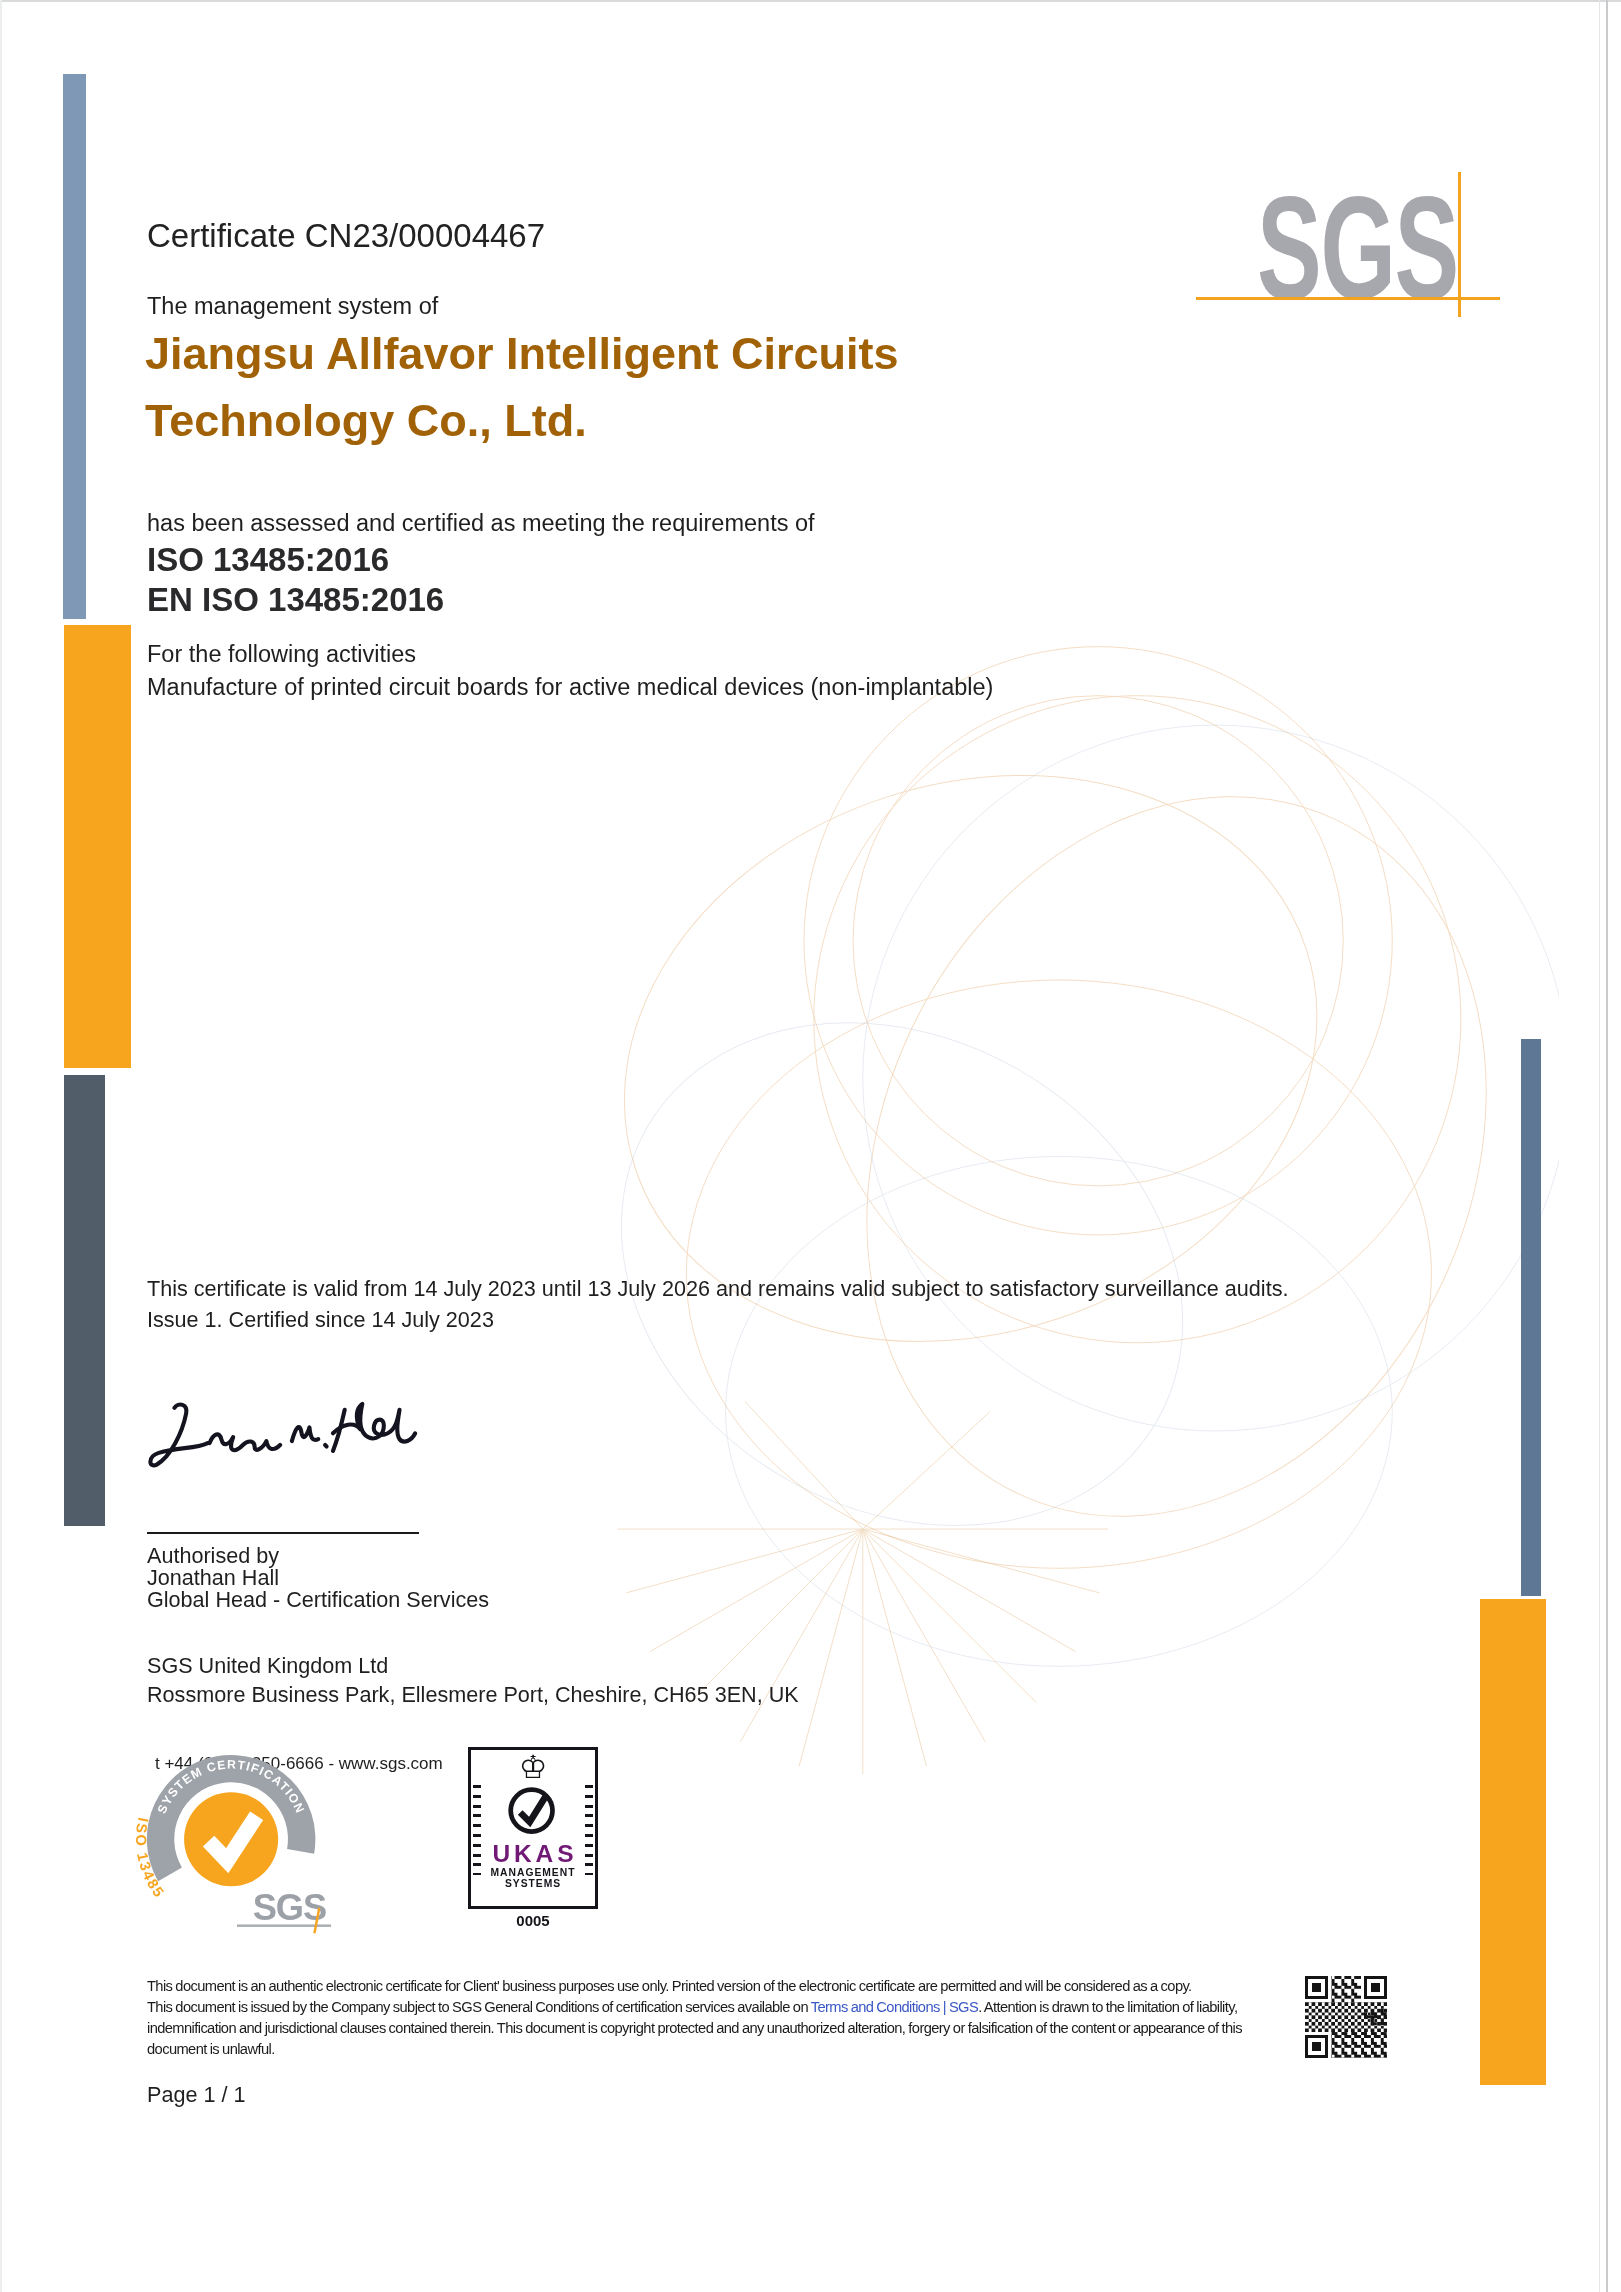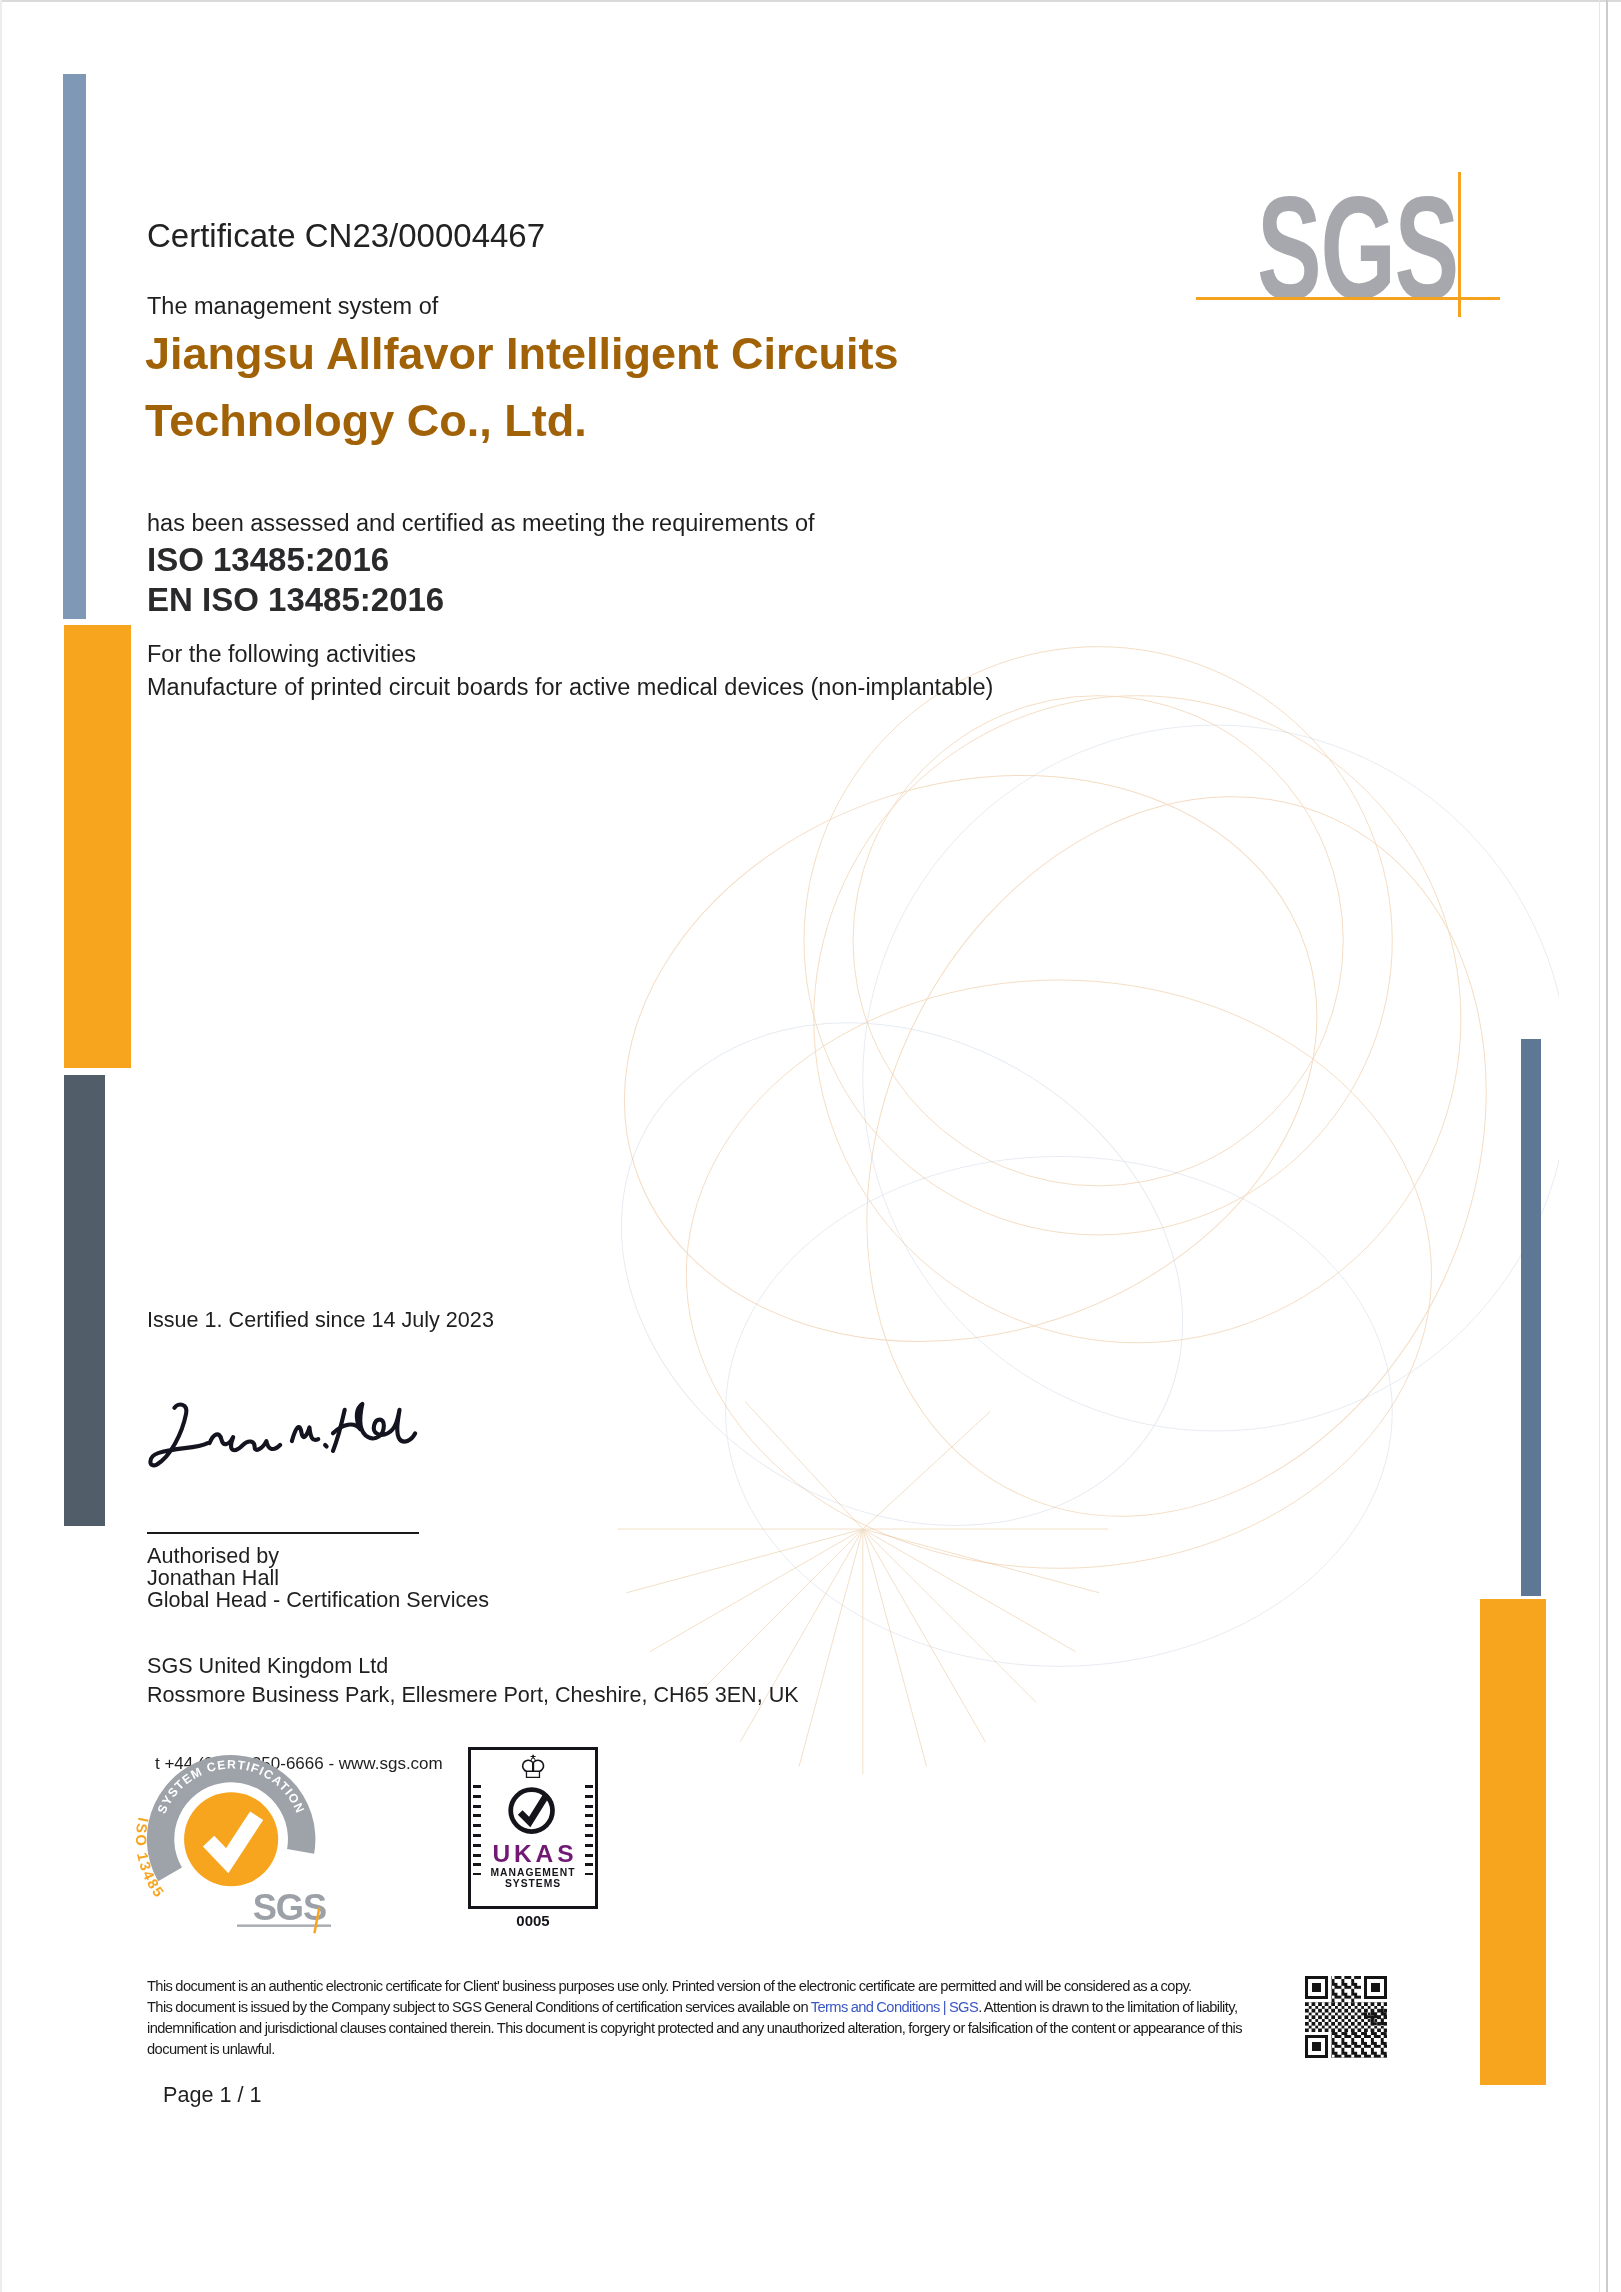--- a/index.html
+++ b/index.html
@@ -97,20 +97,21 @@
 
 
   <div class="txt" style="left:147px;top:510px;font-size:23.5px;">has been assessed and certified as meeting the requirements of</div>
 
   <div class="txt" style="left:147px;top:541px;font-size:33px;font-weight:bold;color:#2a2a2c;">ISO 13485:2016</div>
   <div class="txt" style="left:147px;top:581px;font-size:33px;font-weight:bold;color:#2a2a2c;">EN ISO 13485:2016</div>
 
   <div class="txt" style="left:147px;top:641px;font-size:23.5px;">For the following activities</div>
   <div class="txt" style="left:147px;top:674px;font-size:23.5px;">Manufacture of printed circuit boards for active medical devices (non-implantable)</div>
 
+  <div class="txt" style="left:147px;top:1276px;font-size:21.6px;">This certificate is valid from 14 July 2023 until 13 July 2026 and remains valid subject to satisfactory surveillance audits.</div>
   <div class="txt" style="left:147px;top:1307px;font-size:21.6px;">Issue 1. Certified since 14 July 2023</div>
 
   <svg class="abs" style="left:145px;top:1400px;" width="279" height="93" viewBox="0 0 285 95">
     <g fill="none" stroke="#13141f" stroke-width="4.2" stroke-linecap="round" stroke-linejoin="round">
       <path d="M30,8 C34,2 44,4 42,14 C38,34 26,58 12,66 C4,70 2,58 14,54 C34,48 52,50 64,44"></path>
       <path d="M66,44 c4,-10 10,-12 12,-4 c2,8 8,6 12,-2 c-6,16 2,16 10,8 c6,-6 12,-4 12,2 c0,6 8,2 12,-6 c2,10 8,10 14,4"></path>
       <path d="M150,42 c4,-14 8,-20 10,-8 c1,7 5,4 8,-6 c1,10 3,15 9,12"></path>
       <path d="M184,46 l1.5,1.5"></path>
       <path d="M204,10 c-4,18 -8,32 -12,42"></path>
       <path d="M192,34 c10,-10 22,-12 28,-4 c-6,-12 -4,-22 2,-26 c-4,18 -2,30 6,34 c8,4 16,-2 16,-12 c0,-8 -8,-8 -10,0 c-2,8 6,12 14,8 c8,-4 10,-14 12,-24 c-2,12 -4,24 0,30 c4,5 12,2 16,-6"></path>
@@ -189,16 +190,16 @@
       <rect x="19" y="1" width="5" height="5" fill="#ffffff"></rect>
       <rect x="20" y="2" width="3" height="3" fill="#141414"></rect>
     </g>
     <g>
       <rect x="0" y="18" width="7" height="7" fill="#141414"></rect>
       <rect x="1" y="19" width="5" height="5" fill="#ffffff"></rect>
       <rect x="2" y="20" width="3" height="3" fill="#141414"></rect>
     </g>
   </svg>
 
-  <div class="txt" style="left:147px;top:2082px;font-size:21.6px;margin-left:16px;">Page 1 / 1</div>
+  <div class="txt" style="left:147px;top:2082px;font-size:21.6px;">Page 1 / 1</div>
 
 </div>
 
 
 </body></html>

